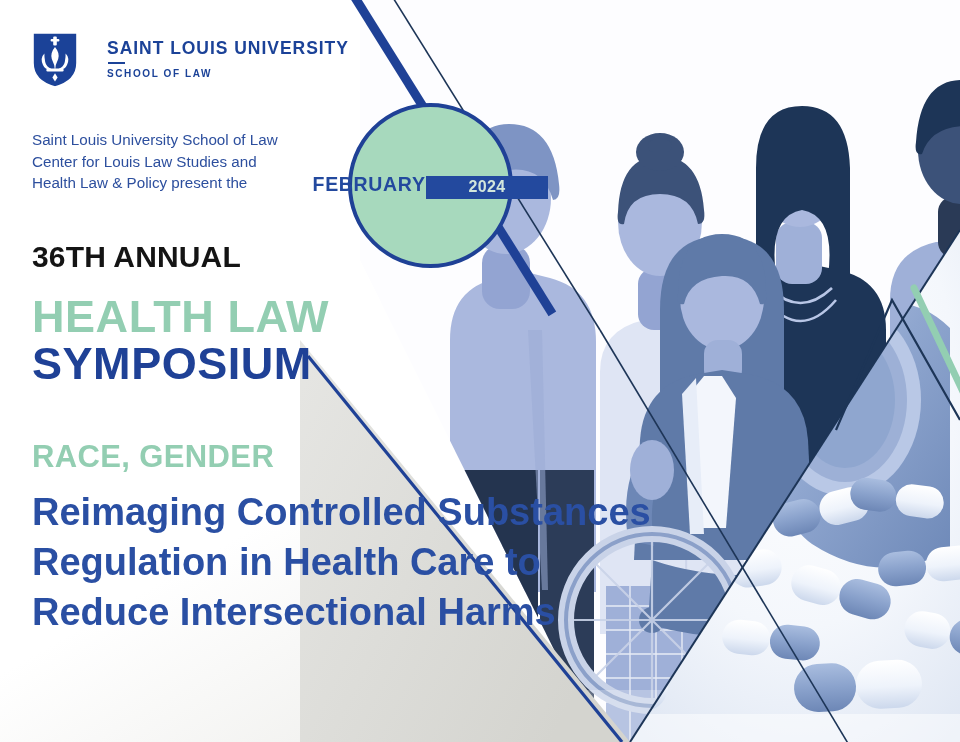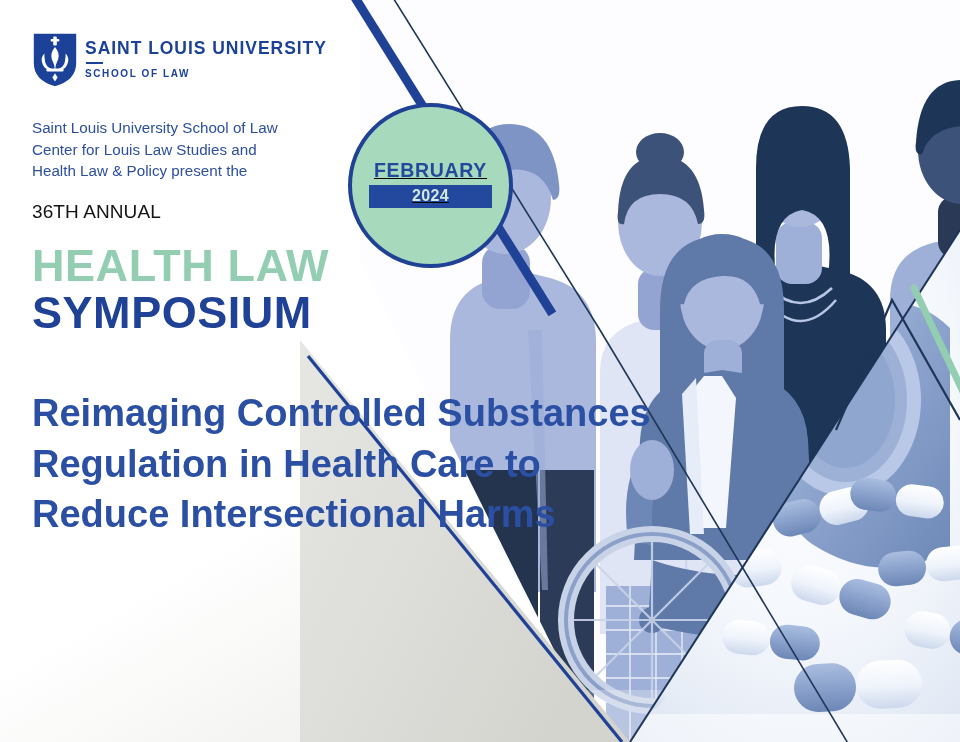--- a/index.html
+++ b/index.html
@@ -18,45 +18,45 @@
   }
 
   
   .art { position:absolute; top:0; left:300px; width:660px; height:742px; }
   .art svg { display:block; width:100%; height:100%; }
 
   
   .left-col { position:absolute; left:32px; top:28px; width:560px; z-index:40; }
 
   
-  .logo-row { display:flex; align-items:center; gap:7px; height:62px; }
+  .logo-row { display:flex; align-items:center; gap:29px; height:62px; }
   .shield { width:46px; height:58px; flex:none; }
   .logo-text { display:flex; flex-direction:column; justify-content:center; }
   .logo-title {
     font-size:17.5px; font-weight:bold; letter-spacing:.055em;
     color:#1b4298; line-height:1.1; white-space:nowrap;
   }
   .logo-rule { width:17px; height:2px; background:#1b4298; margin:4px 0 4px 1px; }
   .logo-sub {
     font-size:10px; font-weight:bold; letter-spacing:.16em;
     color:#1b4298; line-height:1.1; white-space:nowrap;
   }
 
   
   .presenter {
-    margin-top:27px;
+    margin-top:39px;
     font-size:15.2px; line-height:1.42;
     color:#2d4f9e; font-weight:400; max-width:330px;
   }
   .presenter div { white-space:nowrap; }
 
   
   .annual {
-    margin-top:20px;
-    font-size:19px; font-weight:normal; letter-spacing:.005em;
+    margin-top:48px;
+    font-size:30px; font-weight:bold; letter-spacing:.005em;
     color:#141414; line-height:1;
   }
   .t-green {
     margin-top:22px;
     font-size:45px; font-weight:bold; letter-spacing:.012em;
     color:#93ceb2; line-height:1.03;
   }
   .t-blue {
     margin-top:1px;
     font-size:45px; font-weight:bold; letter-spacing:.012em;
@@ -77,22 +77,22 @@
   }
   .sub-blue div { white-space:nowrap; }
 
   
   .badge {
     position:absolute; left:348px; top:103px;
     width:165px; height:165px; z-index:60;
     border-radius:50%;
     background:#a7d9bd;
     border:4px solid #1f4196;
-    display:flex; flex-direction:column;
-    align-items:center; justify-content:center;text-decoration:underline;
+    display:flex; flex-direction:row;
+    align-items:center; justify-content:center;
   }
   .badge-month {
     font-size:19.5px; font-weight:bold; letter-spacing:.035em;
     color:#23499e; line-height:1; margin-top:-2px;
   }
   .badge-day {
     font-size:74px; font-weight:bold; letter-spacing:-.01em;
     color:#23499e; line-height:.92; margin-top:2px;
   }
   .badge-year {
@@ -336,20 +336,21 @@
       <div>Saint Louis University School of Law</div>
       <div>Center for Louis Law Studies and</div>
       <div>Health Law &amp; Policy present the</div>
     </div>
 
     <div class="annual">36TH ANNUAL</div>
     <div class="t-green">HEALTH LAW</div>
     <div class="t-blue">SYMPOSIUM</div>
 
     <div class="sub-green">
+      <div>RACE, GENDER</div>
     </div>
 
     <div class="sub-blue">
       <div>Reimaging Controlled Substances</div>
       <div>Regulation in Health Care to</div>
       <div>Reduce Intersectional Harms</div>
     </div>
   </div>
 </div>
 

